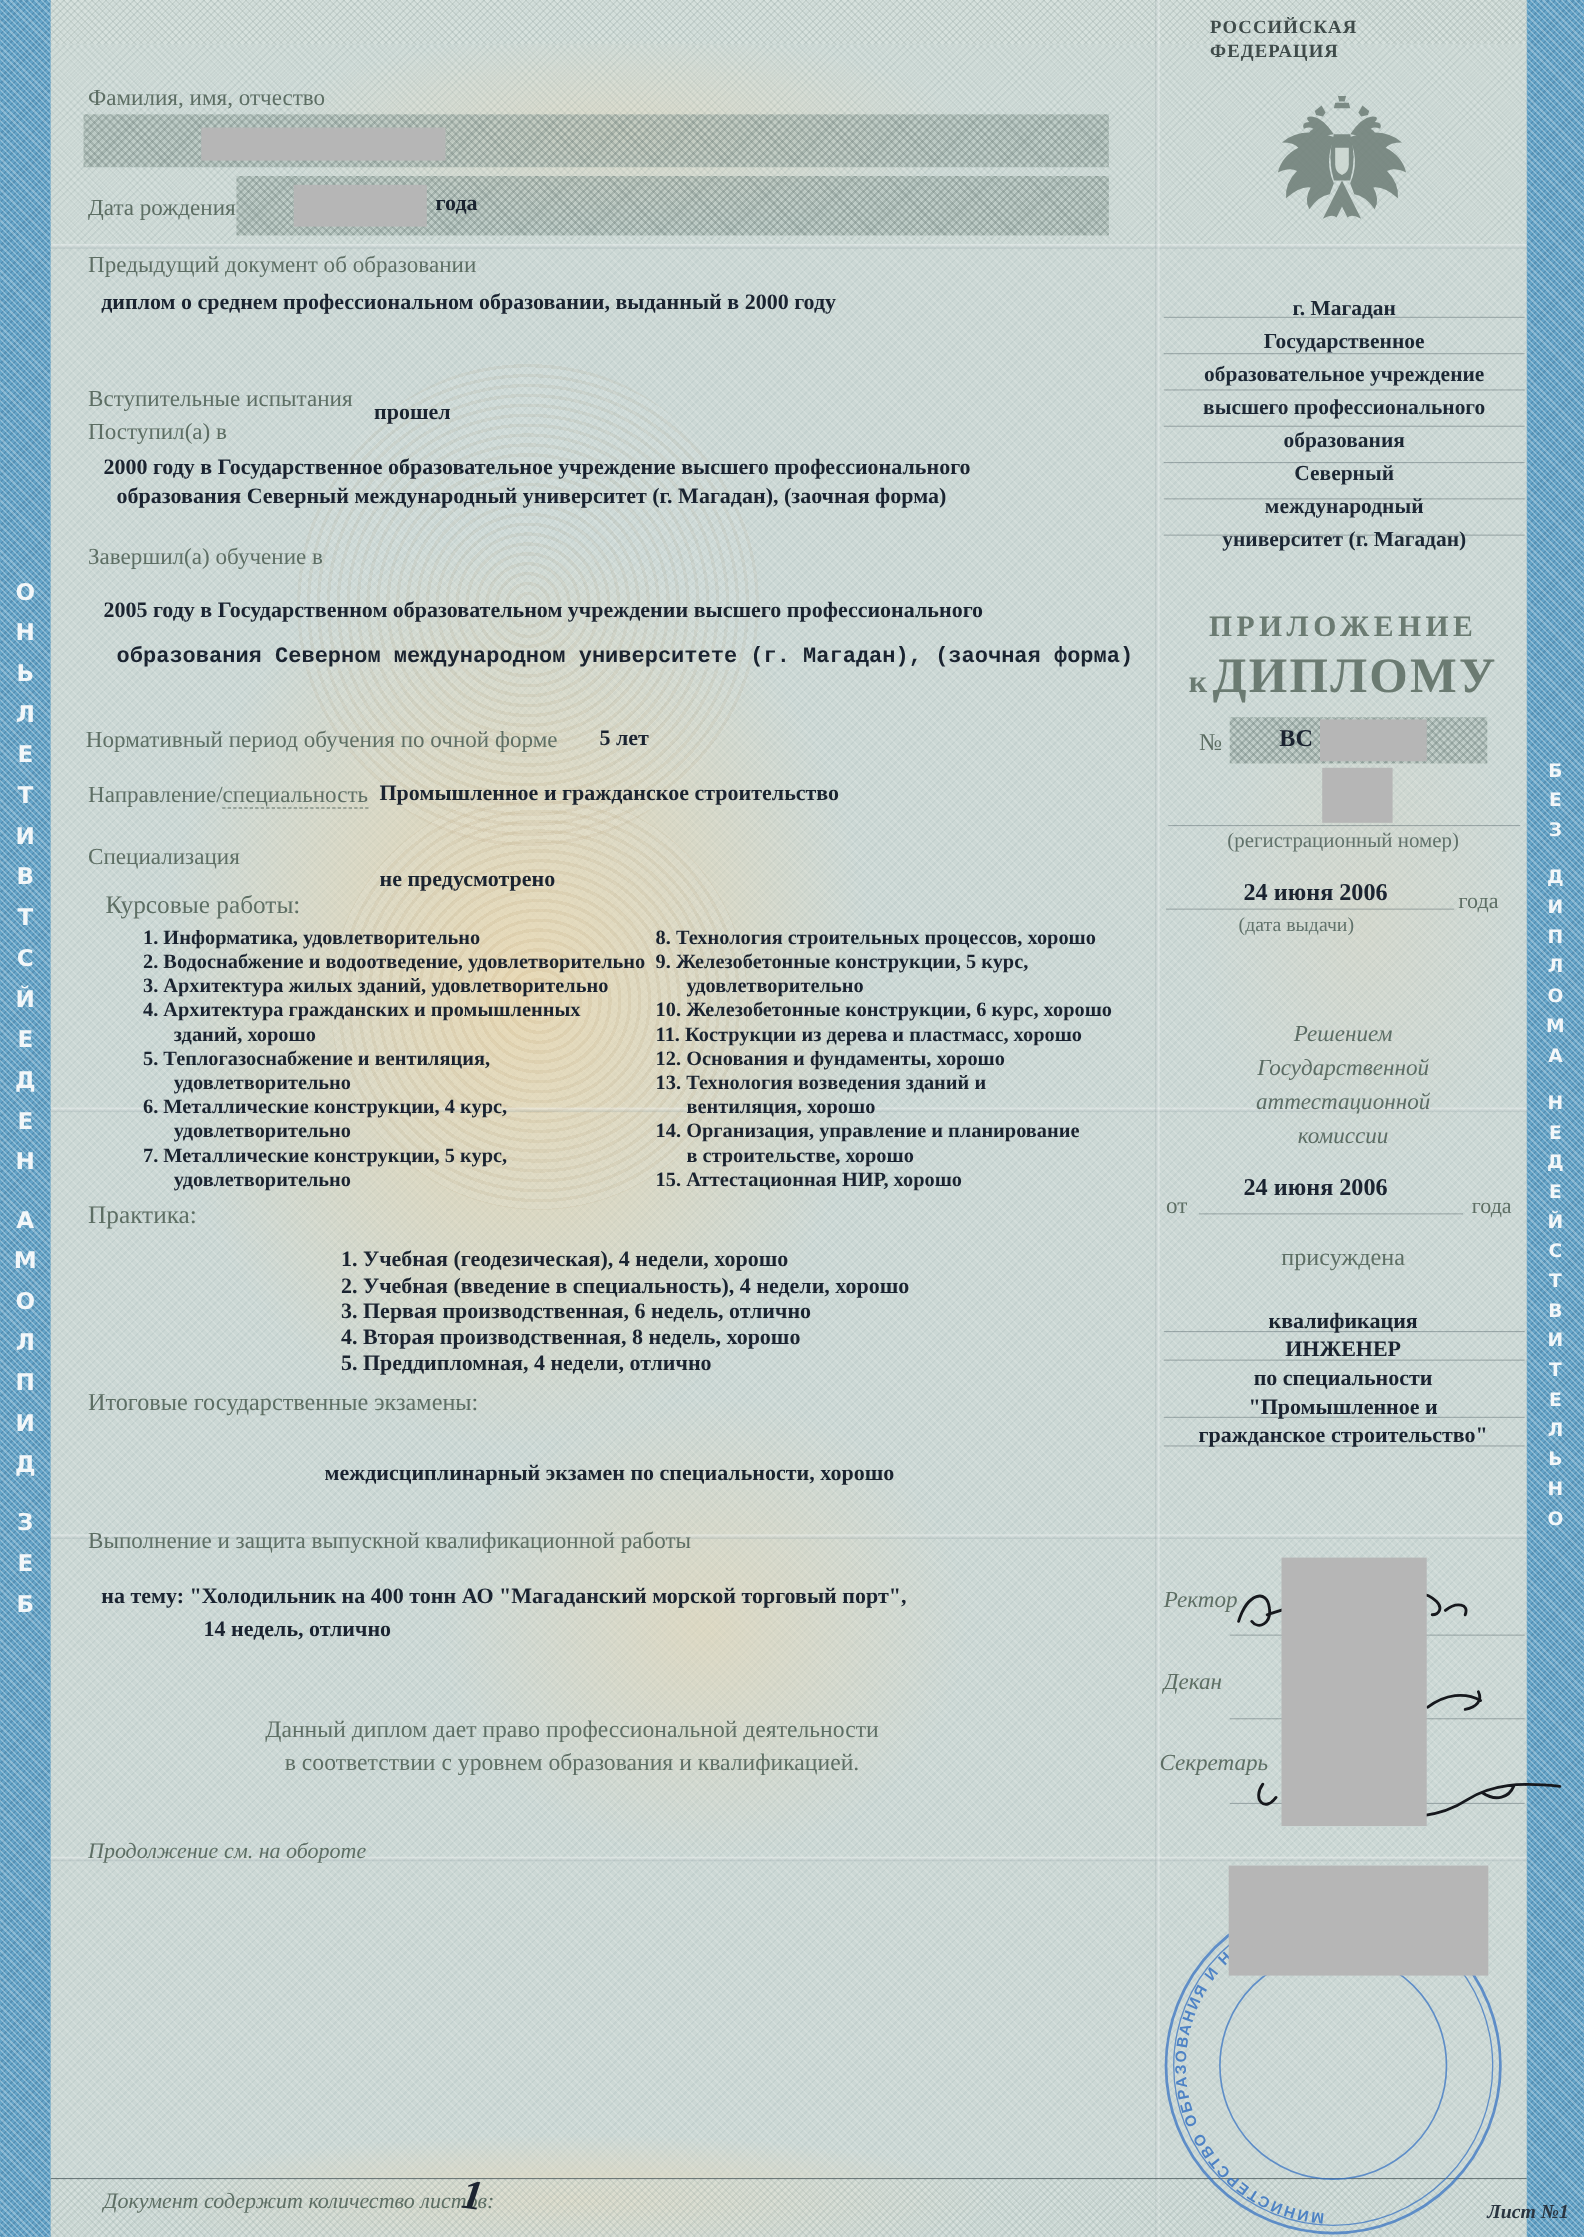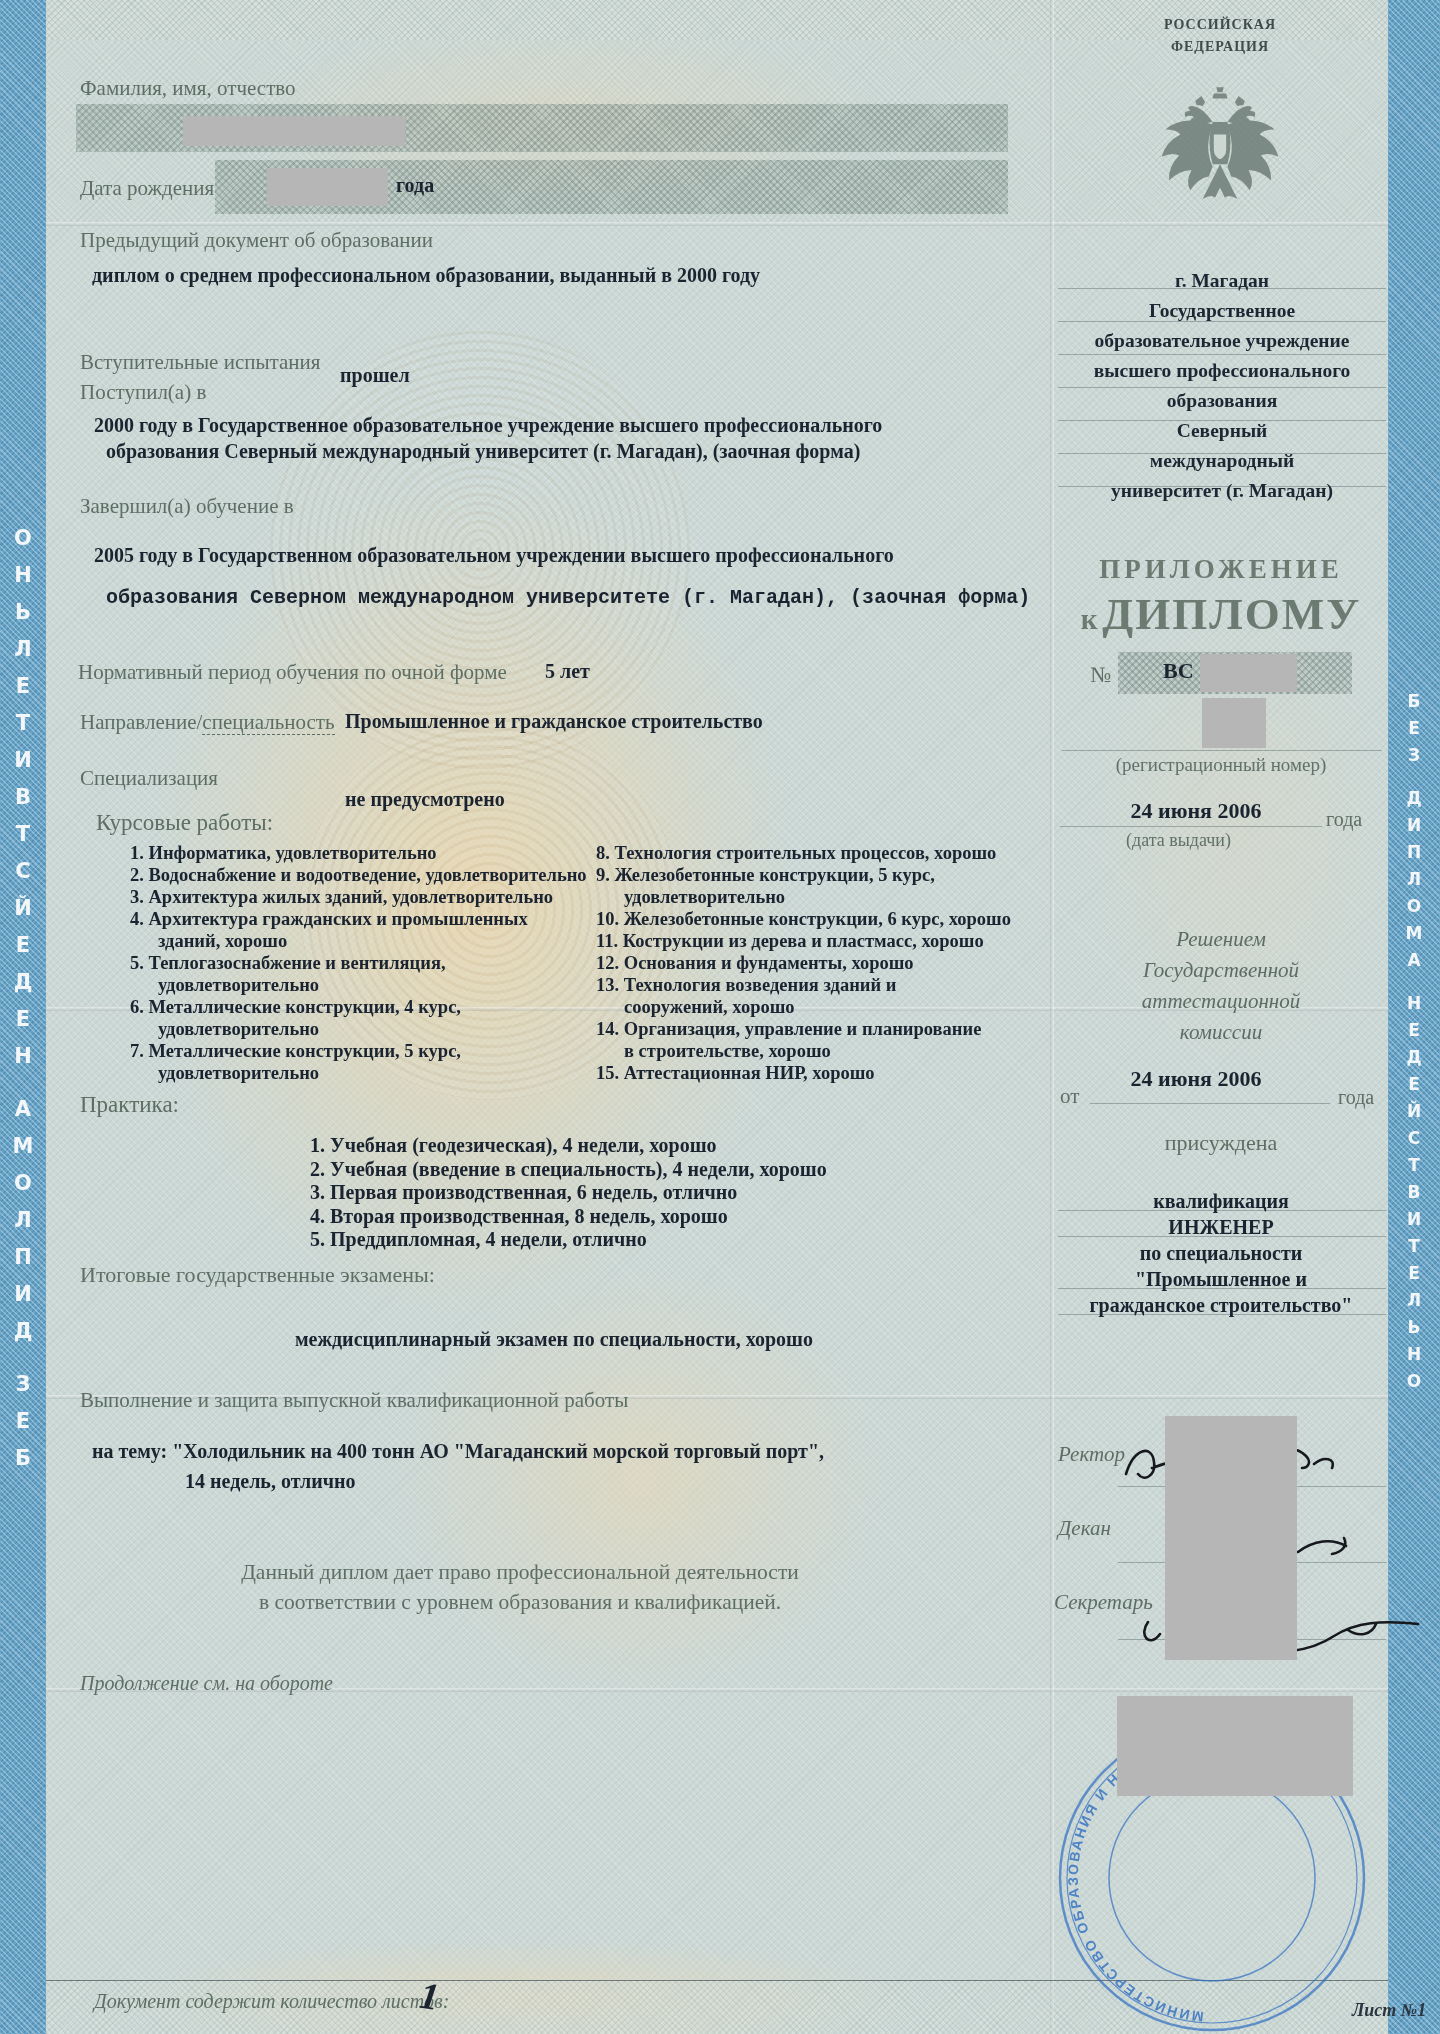--- a/index.html
+++ b/index.html
@@ -64,21 +64,21 @@
   .val{position:absolute;color:#1a2330;font-weight:bold;font-size:20px;white-space:nowrap;}
   .center-txt{text-align:center;}
   .course-col{position:absolute;color:#1a2330;font-weight:bold;font-size:18.5px;line-height:22px;}
   .course-item .line{white-space:nowrap;}
   .course-item .cont{padding-left:28px;}
   .plist{position:absolute;color:#1a2330;font-weight:bold;font-size:20px;line-height:23.5px;}
   .plist .list-item{white-space:nowrap;}
   .inst-block{position:absolute;color:#1c2734;font-weight:bold;font-size:19.5px;line-height:30px;text-align:center;}
   .decision-block{position:absolute;color:#5b6c64;font-style:italic;font-size:21px;line-height:31px;text-align:center;}
   .qual-block{position:absolute;color:#1a2330;font-weight:bold;font-size:20px;line-height:26px;text-align:center;}
-  .country{position:absolute;color:#3f4b4a;font-weight:bold;font-size:14px;letter-spacing:1px;text-align:center;line-height:22px;}
+  .country{position:absolute;color:#3f4b4a;font-weight:bold;font-size:17px;letter-spacing:1px;line-height:22px;}
   .suppl1{position:absolute;color:#6b7b72;font-size:27px;letter-spacing:4px;font-weight:600;text-align:center;}
   .suppl2{position:absolute;color:#6b7b72;text-align:center;font-weight:600;}
   .suppl2 .kword{font-size:29px;letter-spacing:1px;}
   .suppl2 .dword{font-size:45px;letter-spacing:2px;}
   .stamp-ring{fill:none;stroke:#2f6ec2;opacity:.7;}
   .stamp-text{fill:#2f6ec2;opacity:.8;font-family:"Liberation Sans",sans-serif;font-weight:bold;letter-spacing:2px;}
   svg.abs{pointer-events:none;}
   .handone{position:absolute;color:#1c2430;font-size:38px;font-style:italic;font-weight:bold;transform:rotate(8deg);}
   .sheetno{position:absolute;color:#2a3541;font-size:18px;font-style:italic;font-weight:600;white-space:nowrap;}
 </style>
@@ -235,21 +235,21 @@
         <div class="line">10. Железобетонные конструкции, 6 курс, хорошо</div>
       </div>
       <div class="course-item">
         <div class="line">11. Кострукции из дерева и пластмасс, хорошо</div>
       </div>
       <div class="course-item">
         <div class="line">12. Основания и фундаменты, хорошо</div>
       </div>
       <div class="course-item">
         <div class="line">13. Технология возведения зданий и</div>
-        <div class="line cont">сооружений, хорошо</div>
+        <div class="line cont">вентиляция, хорошо</div>
       </div>
       <div class="course-item">
         <div class="line">14. Организация, управление и планирование</div>
         <div class="line cont">в строительстве, хорошо</div>
       </div>
       <div class="course-item">
         <div class="line">15. Аттестационная НИР, хорошо</div>
       </div>
     </div>
 

